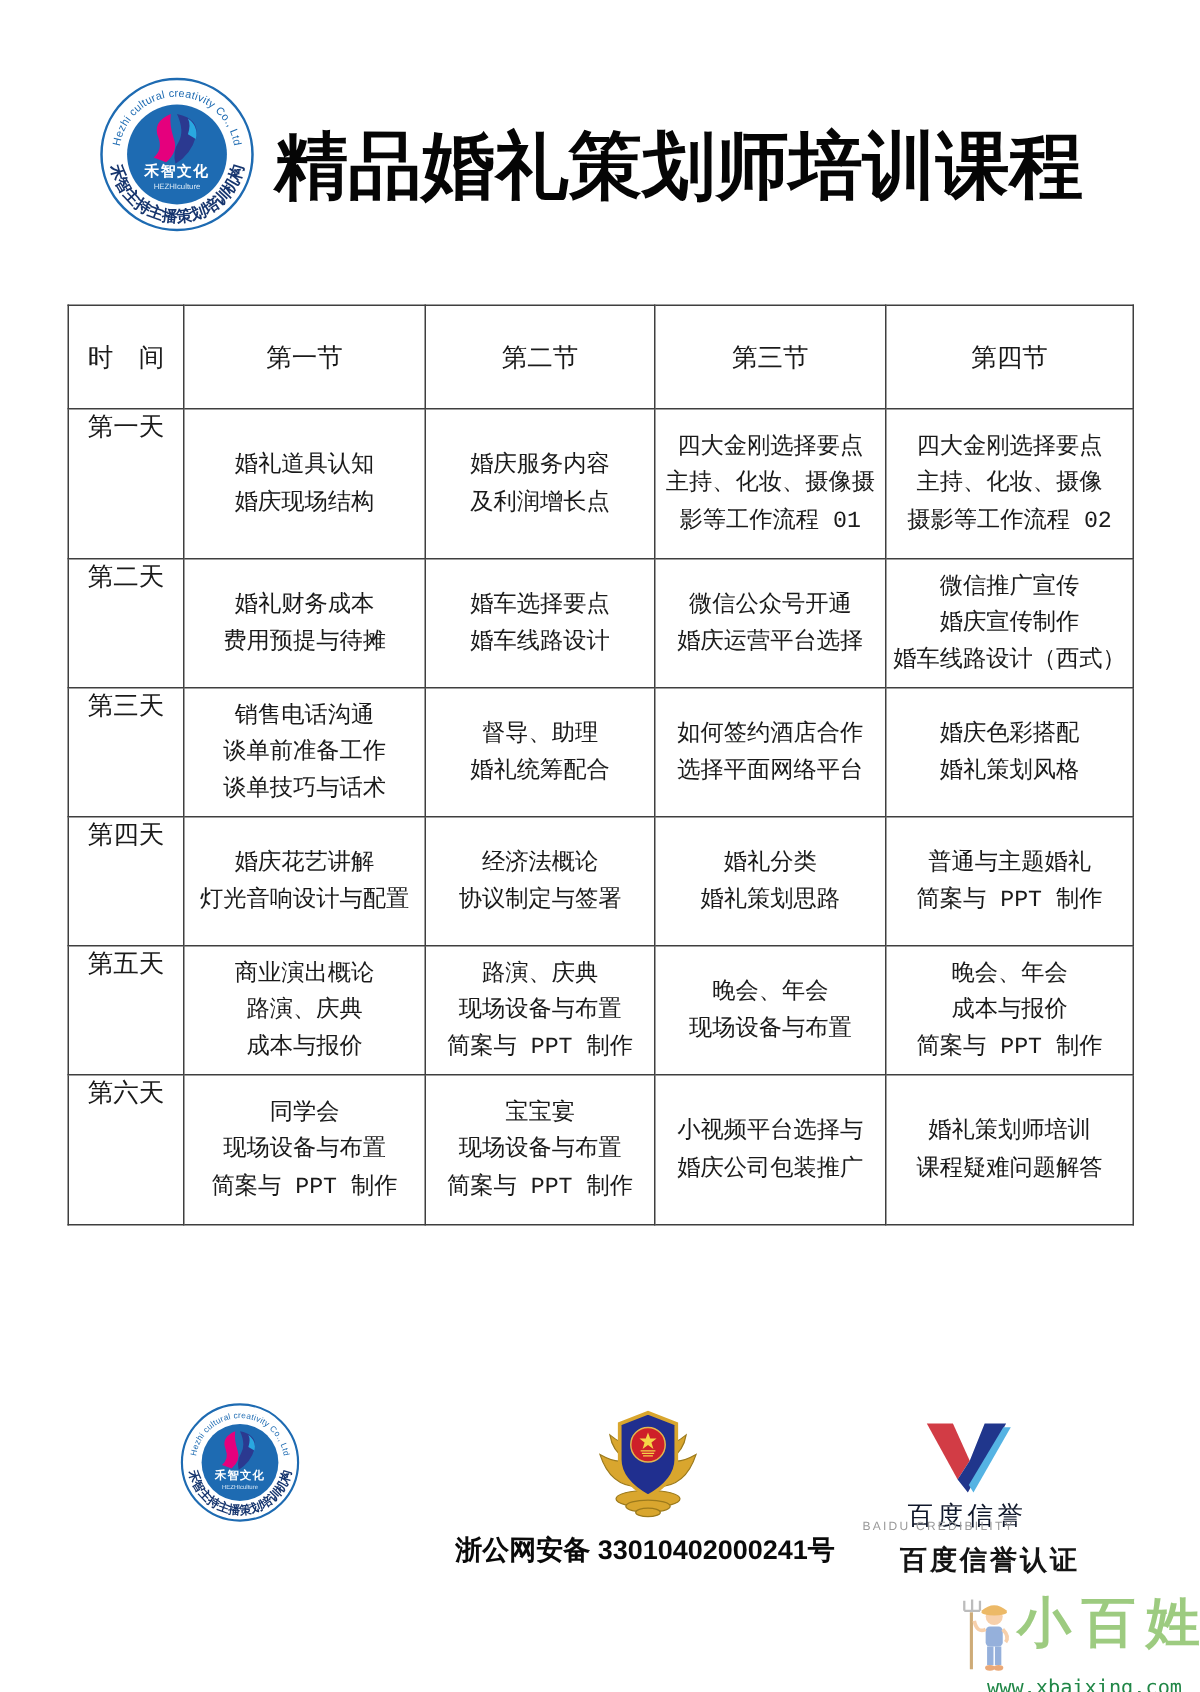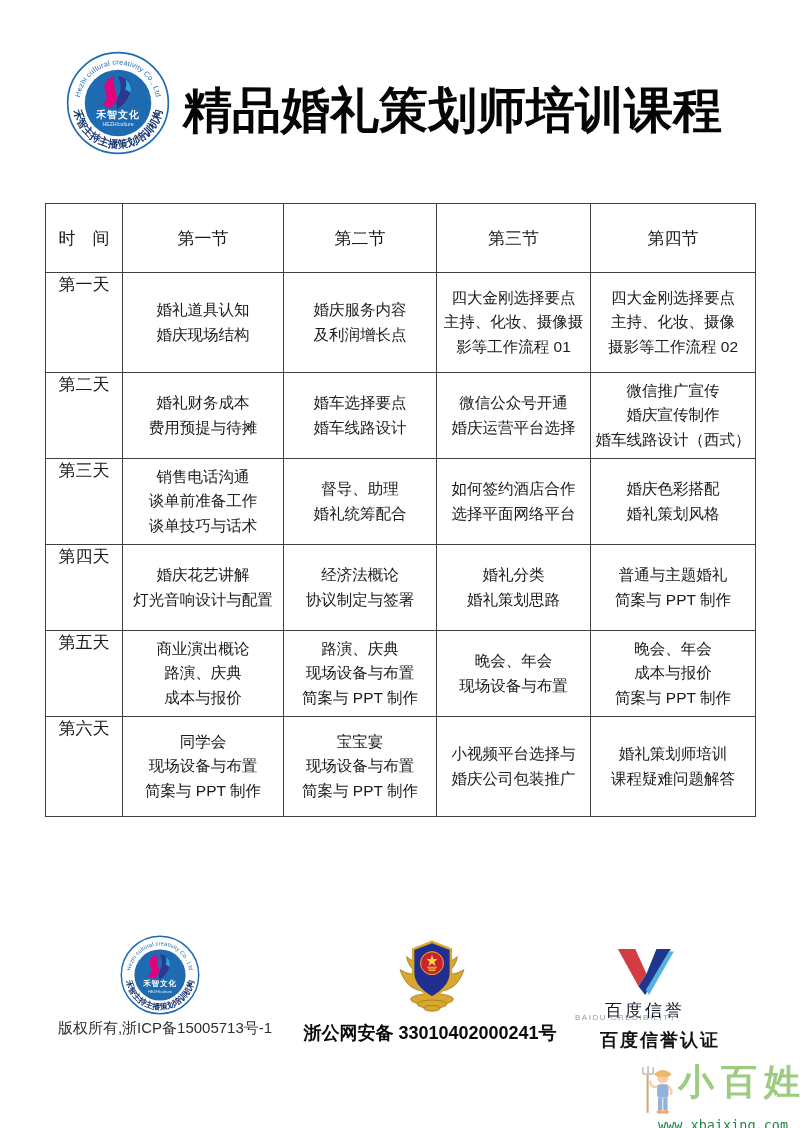--- a/index.html
+++ b/index.html
@@ -7,21 +7,21 @@
         font-family:"Liberation Sans","DejaVu Sans",sans-serif;}
   
   .hz-logo{position:absolute;left:66px;top:51px;width:104px;height:104px;}
   .hz-logo-small{position:absolute;left:120px;top:935px;width:80px;height:80px;}
   .doc-title{position:absolute;left:183px;top:78px;width:560px;
              font-family:"DejaVu Serif","Liberation Serif",serif;
              font-size:49px;font-weight:bold;color:#050505;letter-spacing:0px;white-space:nowrap;}
   
   table.course{position:absolute;left:45px;top:203px;width:710px;border-collapse:collapse;table-layout:fixed;}
   table.course td{border:1px solid #3f3f3f;text-align:center;color:#1a1a1a;
-                  font-family:Liberation Sans, sans-serif;
+                  font-family:Liberation Mono, monospace;
                   white-space:pre-line;padding:0 1px;}
   col.c-time{width:77px;}col.c-s1{width:161px;}col.c-s2{width:153px;}col.c-s3{width:154px;}col.c-s4{width:165px;}
   tr.hdr{height:69px;}tr.r1{height:100px;}tr.r2,tr.r3,tr.r4,tr.r5{height:86px;}tr.r6{height:100px;}
   tr.hdr td{font-size:17px;vertical-align:middle;}
   td.day{font-size:17px;vertical-align:top;padding-top:22px;}
   td.cell{font-size:15.5px;line-height:1.55;vertical-align:middle;}
   
   .icp-text{position:absolute;left:55px;top:1019px;width:220px;text-align:center;
             font-size:15px;color:#2f2f2f;}
   .police-badge{position:absolute;left:391px;top:930px;width:82px;height:86px;}
@@ -175,21 +175,20 @@
     </text>
     <text font-size="10" font-weight="bold" fill="#16356e" font-family="Liberation Sans, sans-serif">
       <textPath href="#arcBotF" startOffset="50%" text-anchor="middle">禾智主持主播策划培训机构</textPath>
     </text>
     <path d="M46,24 q-12,5 -8,15 q3,8 -3,13 l8,3 q8,-7 5,-15 q-3,-9 -2,-16 z" fill="#e5007d"></path>
     <path d="M50,24 q15,3 12,15 q-3,11 -13,17 q-2,-8 2,-14 q4,-7 -1,-18 z" fill="#2b3990"></path>
     <path d="M57,27 q7,5 5,13 l-5,-3 q2,-6 0,-10 z" fill="#29a8e0"></path>
     <text x="50" y="64" text-anchor="middle" font-size="9.5" font-weight="bold" fill="#ffffff" letter-spacing="1">禾智文化</text>
     <text x="50" y="72" text-anchor="middle" font-size="5" fill="#dcebf8">HEZHIculture</text>
   </svg>
-  <div class="icp-text">版权所有,浙ICP备15005713号-1</div>
 
   <svg class="police-badge" viewBox="0 0 100 100">
     <g fill="#d9a62e" stroke="#9c7a1c" stroke-width="1">
       <path d="M46,72 Q20,74 11,46 Q25,54 32,50 Q21,43 19,30 Q31,40 38,37 Q31,28 34,19 Q42,31 47,33 Z"></path>
       <path d="M54,72 Q80,74 89,46 Q75,54 68,50 Q79,43 81,30 Q69,40 62,37 Q69,28 66,19 Q58,31 53,33 Z"></path>
       <ellipse cx="50" cy="82" rx="26" ry="7"></ellipse>
       <ellipse cx="50" cy="88" rx="18" ry="5"></ellipse>
       <ellipse cx="50" cy="93" rx="10" ry="3.5"></ellipse>
     </g>
     <path d="M50,12 L73,21 L73,50 Q73,67 50,80 Q27,67 27,50 L27,21 Z" fill="#202f8f" stroke="#d9a62e" stroke-width="3"></path>

